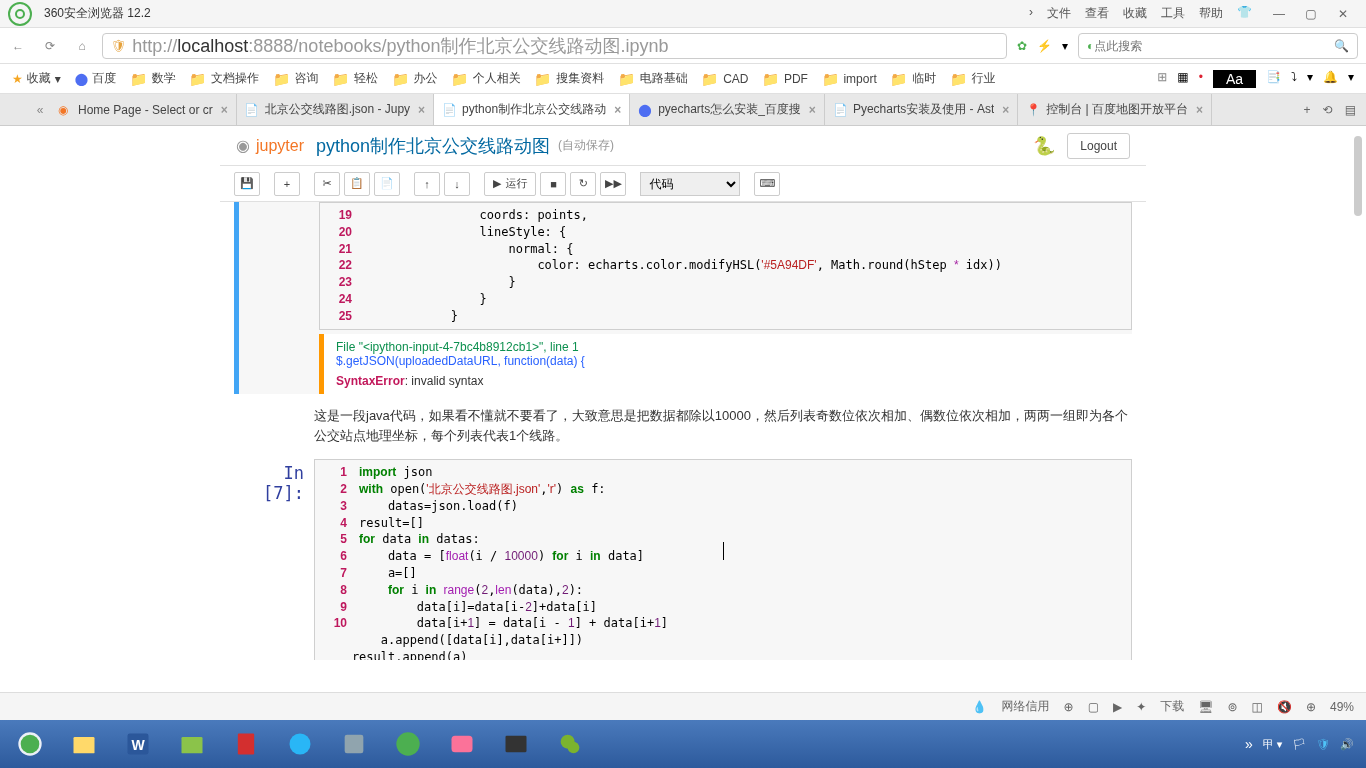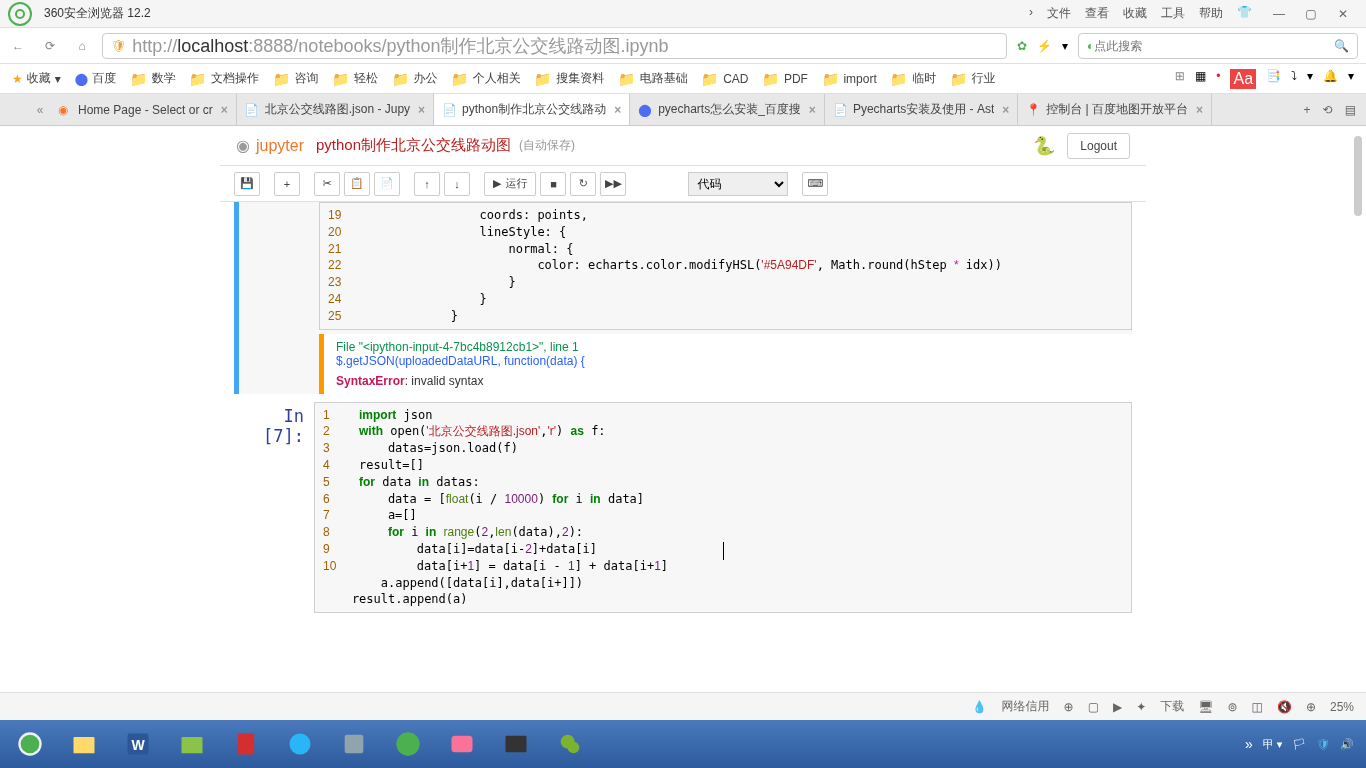--- a/index.html
+++ b/index.html
@@ -41,52 +41,52 @@
 .tab-icon { width: 14px; height: 14px; margin-right: 6px; flex-shrink:0; }
 .tab-title { white-space: nowrap; overflow: hidden; text-overflow: ellipsis; flex: 1; color: #444; }
 .tab-close { margin-left: 8px; color: #999; font-weight: bold; }
 .tabs-right { margin-left: auto; display: flex; align-items: center; gap: 12px; padding-right: 10px; color: #666; }
 
 
 .page { height: 566px; overflow: hidden; background: #fff; position: relative; }
 .jup-header { height: 40px; display: flex; align-items: center; padding: 0 16px; border-bottom: 1px solid #e0e0e0; margin: 0 220px; }
 .jup-logo { color: #999; font-size: 16px; display: flex; align-items: center; gap: 6px; }
 .jup-logo .j { color: #f37626; font-weight: 300; }
-.jup-title { margin-left: 12px; color: #b91c1c; font-size: 15px; }
+.jup-title { margin-left: 12px; color: #0369a1; font-size: 18px; }
 .jup-autosave { margin-left: 8px; color: #999; font-size: 12px; }
 .jup-header-right { margin-left: auto; display: flex; gap: 12px; align-items: center; }
 .logout-btn { border: 1px solid #ccc; padding: 5px 12px; border-radius: 3px; color: #444; cursor: pointer; }
 .python-logo { font-size: 18px; }
 
 .jup-menu { height: 32px; display: flex; align-items: center; padding: 0 14px; border-bottom: 1px solid #e0e0e0; margin: 0 220px; font-size: 13px; }
 .jup-menu-item { padding: 4px 10px; color: #444; cursor: pointer; }
 .jup-menu-right { margin-left: auto; display: flex; align-items: center; gap: 8px; color: #666; font-size: 12px; }
 .trusted { border: 1px solid #ccc; padding: 2px 8px; border-radius: 3px; }
 .kernel-name { border: 1px solid #ccc; background: #f5f5f5; padding: 2px 10px; border-radius: 3px; }
 
 .jup-toolbar { height: 36px; display: flex; align-items: center; padding: 0 14px; gap: 4px; margin: 0 220px; border-bottom: 1px solid #e0e0e0; }
 .tb-btn { width: 26px; height: 24px; border: 1px solid #ccc; background: #fff; display: flex; align-items: center; justify-content: center; border-radius: 2px; color: #444; font-size: 11px; cursor: pointer; }
 .tb-run { width: auto; padding: 0 8px; gap: 4px; }
 .tb-sep { width: 6px; }
-.tb-select { width: 100px; height: 24px; border: 1px solid #ccc; font-size: 12px; padding: 0 4px; margin-left: 48px; }
+.tb-select { width: 100px; height: 24px; border: 1px solid #ccc; font-size: 12px; padding: 0 4px; }
 
 .notebook { margin: 0 220px; padding: 0 14px; height: 458px; overflow: hidden; }
 .cell { display: flex; margin-bottom: 8px; }
 .prompt { width: 80px; text-align: right; padding-right: 10px; color: #303f9f; font-family: monospace; font-size: 17px; padding-top: 4px; flex-shrink: 0; }
 .cell-body { flex: 1; }
 .code-area { border: 1px solid #cfcfcf; background: #f7f7f7; padding: 4px 8px; font-family: monospace; font-size: 12px; line-height: 1.4; white-space: pre; overflow-x: hidden; }
-.code-area .ln { color: #a16207; display: inline-block; width: 24px; margin-right: 12px; }
+.code-area .ln { color: #be185d; display: inline-block; width: 24px; text-align: right; margin-right: 12px; font-weight: bold; }
 .error-out { border-left: 5px solid #ff9800; background: #fff; padding: 6px 12px; font-family: monospace; font-size: 12px; margin-top: 4px; color: #333; }
 .error-out .file { color: #0d904f; }
 .error-out .func { color: #2962ff; }
 .error-out .err { color: #c2185b; font-weight: bold; }
 .markdown { padding: 4px 0; font-size: 13px; color: #333; line-height: 1.6; }
 
 .kw { color: #008000; font-weight: bold; }
-.fn { color: #4d7c0f; }
+.fn { color: #a21caf; }
 .str { color: #ba2121; }
 .num { color: #701a75; }
 
 .cursor-caret { position: absolute; left: 723px; top: 416px; width: 1px; height: 18px; background: #000; }
 
 
 .statusbar { height: 28px; background: #f5f5f5; border-top: 1px solid #ddd; display: flex; align-items: center; padding: 0 12px; gap: 14px; font-size: 12px; color: #666; }
 .statusbar .right { margin-left: auto; display: flex; gap: 14px; align-items: center; }
 
 
@@ -207,21 +207,21 @@
       <span>临时</span>
     </div>
   <div class="bm">
       <span class="folder">📁</span>
       <span>行业</span>
     </div>
   <div class="bm-right">
     <span style="color:#888">⊞</span>
     <span>▦</span>
     <span style="color:#d23">•</span>
-    <span style="background:#ef4444;color:#fff;padding:1px 3px;font-size:16px">Aa</span>
+    <span style="background:#000000;color:#fff;padding:1px 13px;font-size:14px">Aa</span>
     <span>📑</span>
     <span>⤵</span>
     <span>▾</span>
     <span>🔔</span>
     <span>▾</span>
   </div>
 </div>
 
 <div class="tabsbar">
   <div class="chev">«</div>
@@ -314,20 +314,24 @@
 <span class="ln">25</span>            }</div>
         <div class="error-out">
           <div><span class="file">File "&lt;ipython-input-4-7bc4b8912cb1&gt;", line 1</span></div>
           <div><span class="func">    $.getJSON(uploadedDataURL, function(data) {</span></div>
           <div style="height:6px"></div>
           <div><span class="err">SyntaxError</span><span>: invalid syntax</span></div>
         </div>
       </div>
     </div>
 
+    <div class="cell">
+      <div class="prompt"></div>
+      <div class="cell-body markdown">这是一段java代码，如果看不懂就不要看了，大致意思是把数据都除以10000，然后列表奇数位依次相加、偶数位依次相加，两两一组即为各个公交站点地理坐标，每个列表代表1个线路。</div>
+    </div>
 
 
     <div class="cell">
       <div class="prompt">In  [7]:</div>
       <div class="cell-body">
         <div class="code-area" id="code2"><span class="ln">1</span><span class="kw">import</span> json
 <span class="ln">2</span><span class="kw">with</span> open(<span class="str">'北京公交线路图.json'</span>,<span class="str">'r'</span>) <span class="kw">as</span> f:
 <span class="ln">3</span>    datas=json.load(f)
 <span class="ln">4</span>result=[]
 <span class="ln">5</span><span class="kw">for</span> data <span class="kw">in</span> datas:
@@ -352,21 +356,21 @@
     <span>⊕</span>
     <span>▢</span>
     <span>▶</span>
     <span>✦</span>
     <span>下载</span>
     <span>🖥</span>
     <span>⊚</span>
     <span>◫</span>
     <span>🔇</span>
     <span>⊕</span>
-    <span>25%</span>
+    <span>49%</span>
   </div>
 </div>
 
 <div class="taskbar">
   <div class="task-icon">
       <svg viewBox="0 0 24 24">
         <circle cx="12" cy="12" r="10" fill="#fff" opacity="0.9"></circle>
         <circle cx="12" cy="12" r="8" fill="#4caf50"></circle>
       </svg>
     </div>

